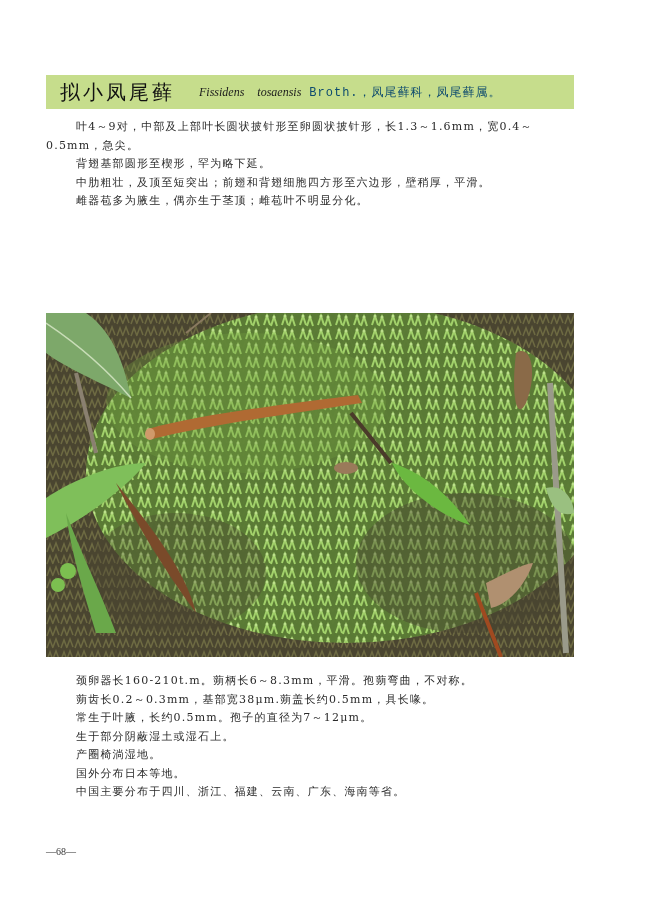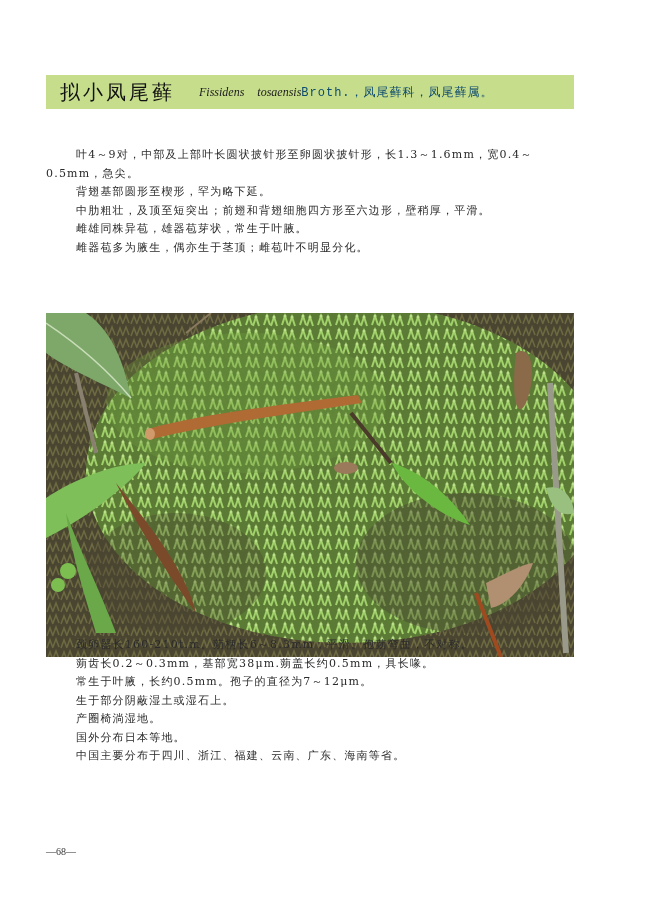--- a/index.html
+++ b/index.html
@@ -33,43 +33,43 @@
       letter-spacing: 3px;
       color: #111;
       margin-right: 24px;
     }
     .title-latin {
       font-family: "Liberation Serif", "DejaVu Serif", serif;
       font-style: italic;
       font-size: 12px;
       word-spacing: 10px;
       color: #1a1a1a;
-      margin-right: 0;
+      margin-right: 8px;
     }
     .title-rest {
       font-family: Liberation Mono, monospace;
       font-size: 12px;
       color: #0c4a6e;
       letter-spacing: 1px;
     }
     .body-text {
       position: absolute;
       left: 46px;
       width: 528px;
       font-size: 11px;
       line-height: 18.5px;
       letter-spacing: 1.2px;
       color: #2a2a2a;
     }
     .body-text p {
       margin: 0;
       text-indent: 30px;
     }
-    .text-top { top: 118px; margin-top: 28px; }
-    .text-bottom { top: 636px; }
+    .text-top { top: 118px; }
+    .text-bottom { top: 672px; }
     .photo {
       position: absolute;
       left: 46px;
       top: 313px;
       width: 528px;
       height: 344px;
       overflow: hidden;
       background: #4a5a2a;
     }
     .photo svg { display: block; }
@@ -88,21 +88,20 @@
 <div class="title-banner">
   <span class="title-cn">拟小凤尾藓</span>
   <span class="title-latin">Fissidens tosaensis</span>
   <span class="title-rest">Broth.，凤尾藓科，凤尾藓属。</span>
 </div>
 
 <div class="body-text text-top">
   <p>叶4～9对，中部及上部叶长圆状披针形至卵圆状披针形，长1.3～1.6mm，宽0.4～0.5mm，急尖。</p>
   <p>背翅基部圆形至楔形，罕为略下延。</p>
   <p>中肋粗壮，及顶至短突出；前翅和背翅细胞四方形至六边形，壁稍厚，平滑。</p>
-  <p>雌雄同株异苞，雄器苞芽状，常生于叶腋。</p>
   <p>雌器苞多为腋生，偶亦生于茎顶；雌苞叶不明显分化。</p>
 </div>
 
 <div class="photo">
   <svg width="528" height="344" viewBox="0 0 528 344" xmlns="http://www.w3.org/2000/svg">
     <defs>
       <radialGradient id="mossA" cx="50%" cy="50%" r="60%">
         <stop offset="0%" stop-color="#8fc75a"></stop>
         <stop offset="100%" stop-color="#4e7a2e"></stop>
       </radialGradient>

